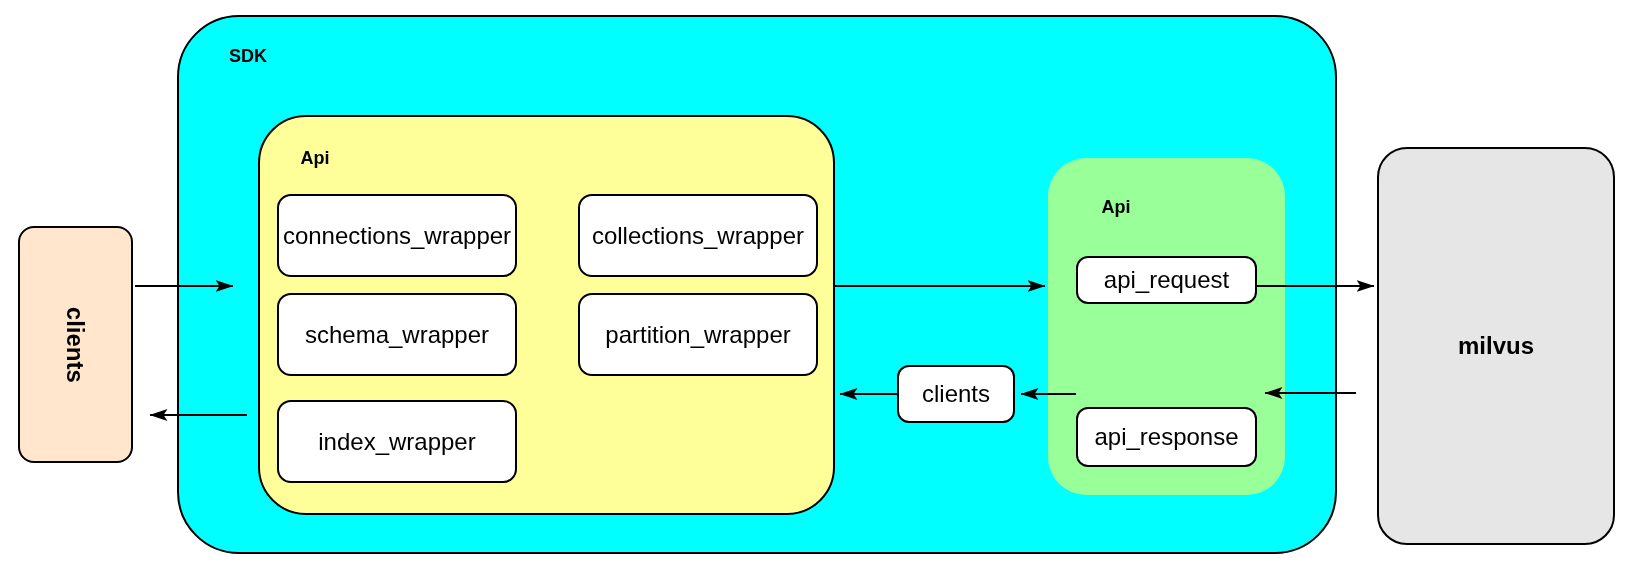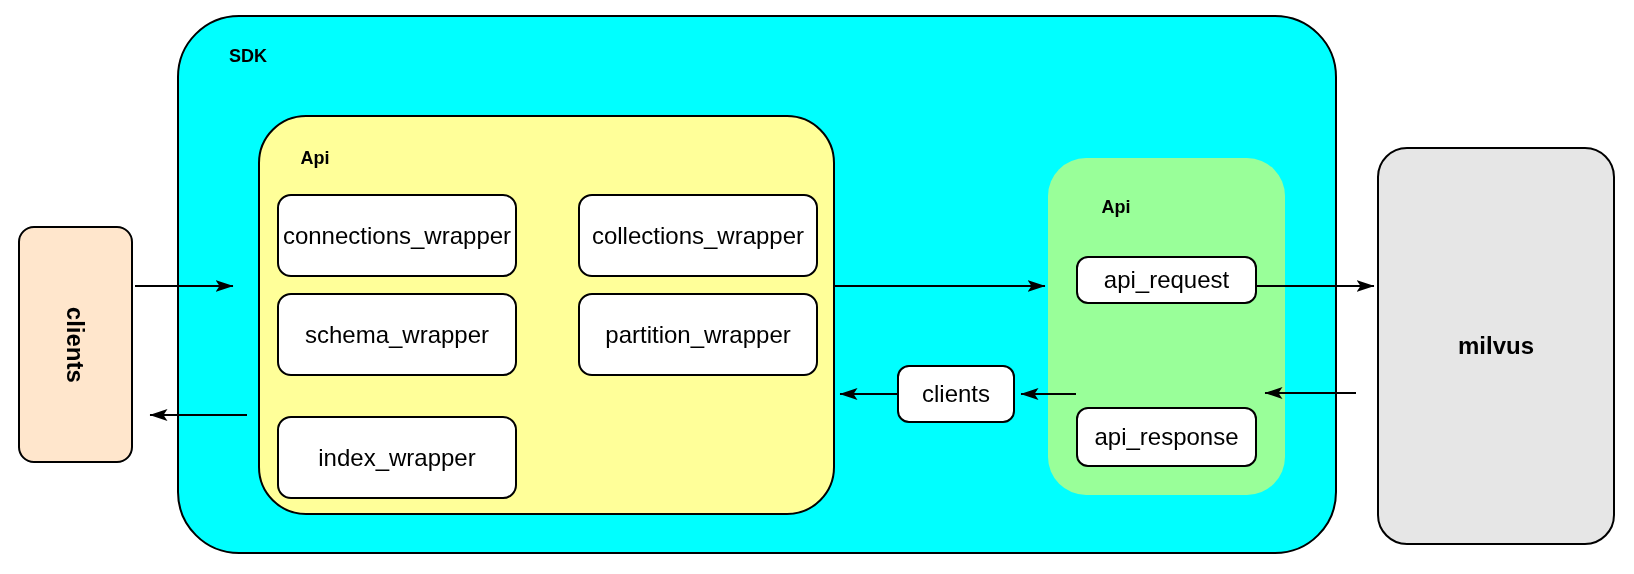--- a/index.html
+++ b/index.html
@@ -55,21 +55,21 @@
   .api-wrapper-label { left: 256px; top: 116px; width: 118px; }
   
   .leaf {
     background: #ffffff; border-radius: 14px;
   }
   .wrap-box { width: 240px; height: 83px; }
   .col1 { left: 277px; }
   .col2 { left: 578px; }
   .row1 { top: 194px; }
   .row2 { top: 293px; }
-  .row3 { top: 416px; border-radius: 14px; }
+  .row3 { top: 400px; border-radius: 14px; }
   
   .api-gateway {
     left: 1048px; top: 158px; width: 237px; height: 337px;
     background: #99FF99; border: none; border-radius: 38px;
   }
   .api-gateway-label { left: 1056px; top: 164px; width: 120px; line-height: 29px; }
   .api-request  { left: 1076px; top: 256px; width: 181px; height: 48px; border-radius: 12px; }
   .api-response { left: 1076px; top: 367px; width: 181px; height: 60px; border-radius: 12px; margin-top: 40px; }
   .checker      { left: 897px;  top: 365px; width: 118px; height: 58px; border-radius: 12px; }
   

